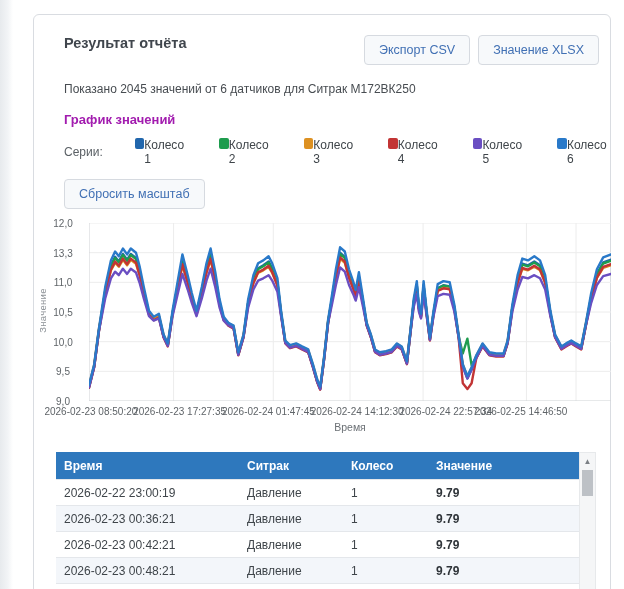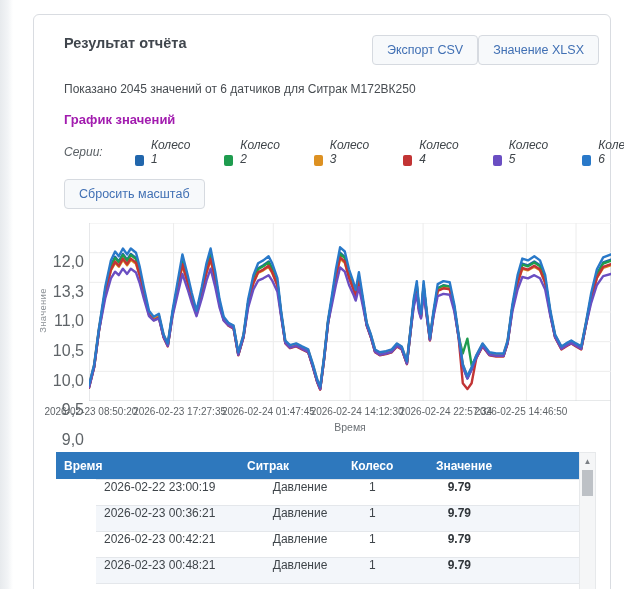--- a/index.html
+++ b/index.html
@@ -16,60 +16,60 @@
   .card{
     position:absolute;left:33px;top:14px;width:578px;height:640px;
     background:#fff;border:1px solid #d9dce1;border-radius:6px;
     box-sizing:border-box;
   }
   .card-header{
     display:flex;align-items:flex-start;justify-content:space-between;
     padding:20px 11px 0 30px;
   }
   .page-title{font-size:14.5px;font-weight:600;color:#40464d;}
-  .btn-group{display:flex;gap:0;margin-left:13px;}
+  .btn-group{display:flex;gap:8px;margin-left:13px;}
   .btn{
     background:#f7f9fb;border:1px solid #d6dae0;border-radius:4px;
     color:#4170b4;font-size:12.5px;padding:7px 14px;cursor:pointer;
     font-family:"Liberation Sans",sans-serif;white-space:nowrap;
   }
   .summary{margin:17px 0 0 30px;font-size:12px;color:#474c51;}
   .section-title{margin:16px 0 0 30px;font-size:13px;font-weight:600;color:#a21caf;}
   .legend-row{
     margin:11px 0 0 30px;display:flex;align-items:center;gap:32px;
-    font-size:12px;color:#3f454a;font-style:italic;
+    font-size:12px;color:#3f454a;
   }
   .legend-label{color:#5a6065;}
-  .legend-item{display:flex;align-items:flex-end;gap:7px;cursor:pointer;}
+  .legend-item{display:flex;align-items:flex-start;cursor:pointer;}
   .legend-swatch{width:11px;height:11px;border-radius:2px;display:inline-block;}
   .reset-row{margin:13px 0 0 30px;}
   
   .chart-wrap{position:relative;margin-top:8px;height:220px;}
   .plot{position:absolute;left:55px;top:6px;}
   .y-title{
     position:absolute;left:-27px;top:88px;width:70px;text-align:center;
     transform:rotate(-90deg);font-size:9.5px;color:#8b9095;letter-spacing:.3px;
   }
   .y-tick{
-    position:absolute;width:42px;text-align:right;left:8px;
-    font-size:16px;color:#5f6468;margin-top:35px;
+    position:absolute;width:42px;text-align:center;left:8px;
+    font-size:10px;color:#5f6468;
   }
   .x-tick{
     position:absolute;top:189px;transform:translateX(-48%);
     font-size:10px;color:#5f6468;white-space:nowrap;
   }
   .x-title{
     position:absolute;top:204px;left:55px;width:522px;text-align:center;
     font-size:10.5px;color:#6b7075;
   }
   
   .table-wrap{position:relative;margin:15px 0 0 22px;width:540px;height:260px;}
   .tbl{width:523px;}
   .tbl-header{display:flex;height:27px;align-items:center;color:#fff;font-size:12px;font-weight:bold;}
-  .tbl-row{display:flex;height:25px;align-items:flex-start;font-size:12px;color:#3f454a;border-top:1px solid #e4e7eb;background:#fff;margin-left:40px;}
+  .tbl-row{display:flex;height:25px;align-items:center;font-size:12px;color:#3f454a;border-top:1px solid #e4e7eb;background:#fff;}
   .tbl-row.alt{background:#f3f6fa;}
   .cell{box-sizing:border-box;padding-left:8px;overflow:hidden;white-space:nowrap;}
   .c0{width:183px;}.c1{width:104px;}.c2{width:85px;}.c3{width:151px;}
   .cell.value{font-weight:bold;color:#2f3439;}
   .scrollbar{
     position:absolute;right:0;top:0;width:17px;height:235px;
     background:#f5f6f7;border:1px solid #e7e9eb;box-sizing:border-box;
   }
   .scroll-up{
     height:16px;display:flex;align-items:center;justify-content:center;

